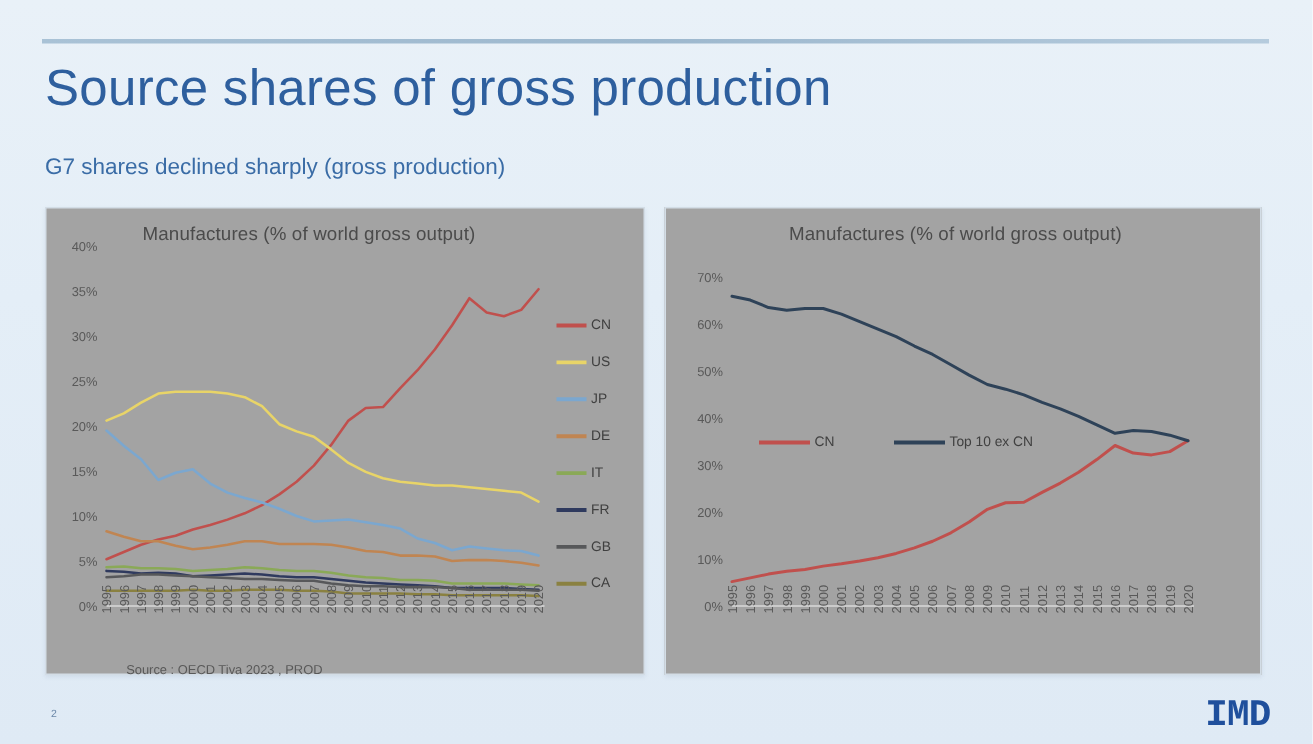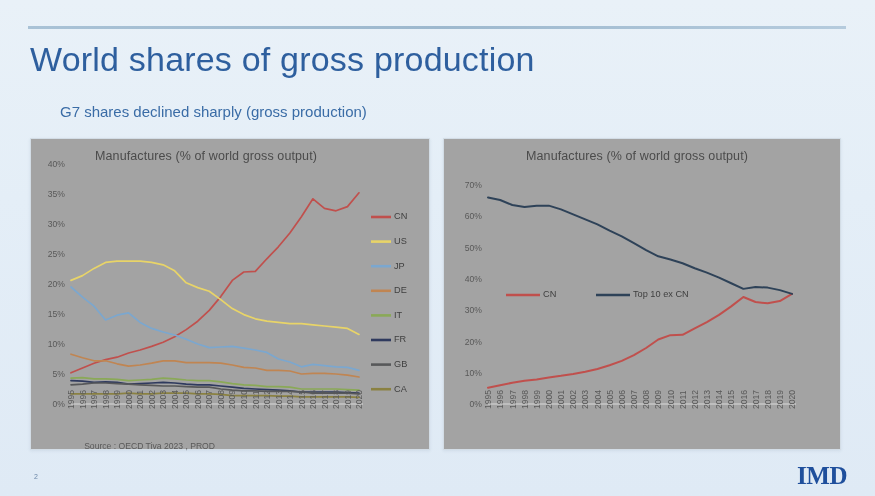--- a/index.html
+++ b/index.html
@@ -30,21 +30,21 @@
     color: #2e5f9e;
     letter-spacing: 0.2px;
     white-space: nowrap;
   }
   .subtitle {
     position: absolute;
     font-size: 15px;
     color: #3a6ca6;
     white-space: nowrap;
   }
-  .subtitle.left  { left: 30px;  top: 103px; margin-left: 30px; }
+  .subtitle.left  { left: 30px;  top: 103px; }
   .subtitle.right { left: 448px; top: 103px; }
 
   .panel {
     position: absolute;
     background: #a3a3a3;
     border: 1px solid #d3dde6;
     box-shadow: 0 1px 3px rgba(60,90,120,0.10);
   }
   .panel.left  { left: 30px;  top: 138px; width: 400px; height: 312px; }
   .panel.right { left: 443px; top: 138px; width: 398px; height: 312px; }
@@ -94,35 +94,35 @@
   }
   .page-num {
     position: absolute;
     left: 34px; top: 473px;
     font-size: 7px;
     color: #6b87a8;
   }
   .imd-logo {
     position: absolute;
     right: 28px; top: 462px;
-    font-family: Liberation Serif, serif;
+    font-family: Liberation Mono, monospace;
     font-size: 25px;
     font-weight: 700;
     color: #1f4f9c;
     letter-spacing: -0.5px;
   }
 </style>
 </head>
 <body>
 
 <div class="slide">
 
   <div class="topbar"></div>
 
-  <div class="title">World shares of gross production</div>
+  <div class="title">Source shares of gross production</div>
 
   <div class="subtitle left">G7 shares declined sharply (gross production)</div>
 
   <div class="panel left">
     <div class="chart-title">Manufactures (% of world gross output)</div>
     <svg class="plot-svg" id="svg-left" width="400" height="312">
         <text x="34" y="268.2" class="ytick">0%</text>
         <text x="34" y="238.2" class="ytick">5%</text>
         <text x="34" y="208.2" class="ytick">10%</text>
         <text x="34" y="178.2" class="ytick">15%</text>

